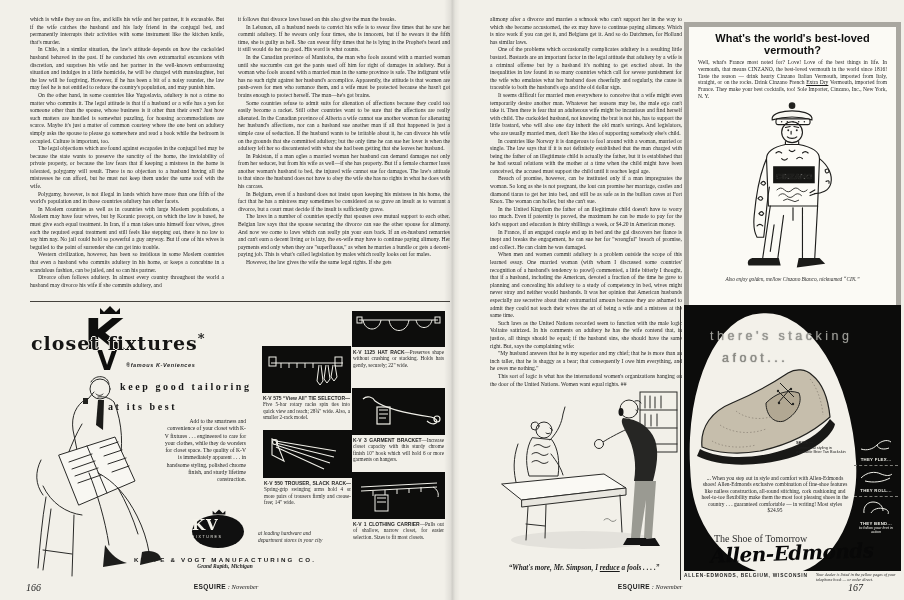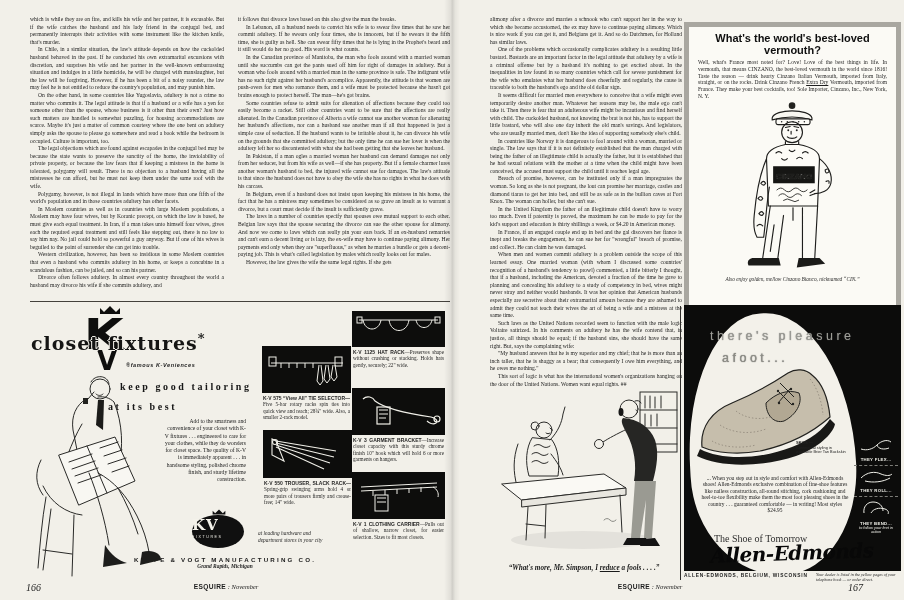--- a/index.html
+++ b/index.html
@@ -308,21 +308,21 @@
         <path d="M62,114 L62,127"></path>
         <path d="M38,112 L30,167 M52,122 L46,167 M72,114 L72,167 M88,112 L85,167 M42,132 L38,160"></path>
         <path d="M19,167 L47,167 L49,175 L15,175 C13,171 15,168 19,167 Z" fill="#1b1b19" stroke="none"></path>
         <path d="M68,167 L90,167 L96,173 L66,177 Z" fill="#1b1b19" stroke="none"></path>
       </svg>
       <div class="cz-cap">Also enjoy golden, mellow Cinzano Bianco, nicknamed “CIN.”</div>
     </div>
 
     <div class="ae">
       <div class="ae-egg"></div>
-      <div class="ae-h" id="ae-h1">there's pleasure</div>
+      <div class="ae-h" id="ae-h1">there's stacking</div>
       <div class="ae-h" id="ae-h2">afoot...</div>
       <svg class="ae-shoe" width="150" height="112" viewBox="0 0 150 112">
         <path d="M8,86 C30,98 70,96 100,84 C118,77 132,66 138,56 L143,61 C141,71 126,85 104,93 C72,104 28,105 5,93 Z" fill="#191917"></path>
         <path d="M10,84 C8,64 20,48 40,40 C64,30 84,18 96,10 C104,5 114,6 120,12 C130,20 136,34 138,54 C120,70 96,82 68,88 C46,92 24,90 10,84 Z" fill="#c6beac" stroke="#22221f" stroke-width="1.2"></path>
         <path d="M20,78 C30,84 48,86 64,82 M28,62 C40,70 58,72 74,66 M44,48 C54,56 70,58 84,52" stroke="#8f877a" stroke-width="0.8" fill="none" stroke-dasharray="1.5,2"></path>
         <path d="M74,40 C84,30 96,26 107,30 C111,40 104,52 92,58 C82,61 74,52 74,40 Z" fill="#b2a893" stroke="#22221f" stroke-width="1"></path>
         <path d="M86,28 L100,42 M98,26 L86,40 M88,20 L102,34" stroke="#22221f" stroke-width="1" fill="none"></path>
         <circle cx="86" cy="28" r="1.2" fill="#22221f"></circle>
           <circle cx="99" cy="26" r="1.2" fill="#22221f"></circle>
           <circle cx="87" cy="40" r="1.2" fill="#22221f"></circle>

